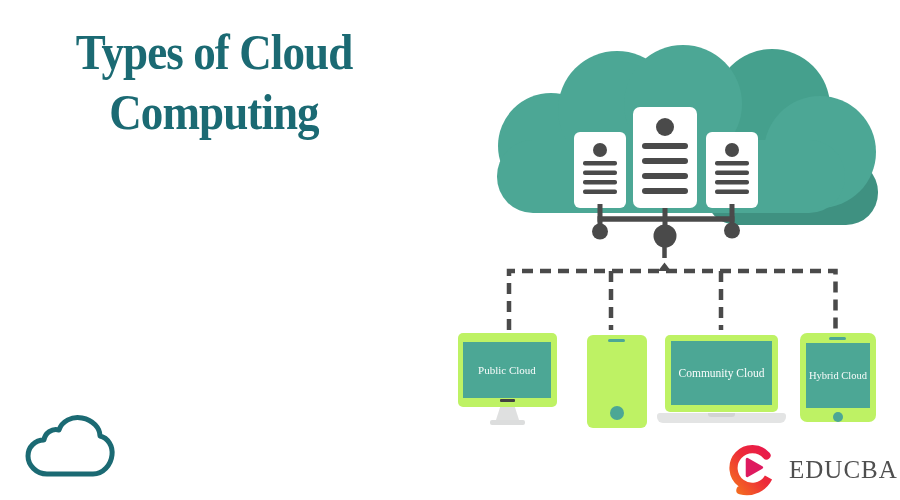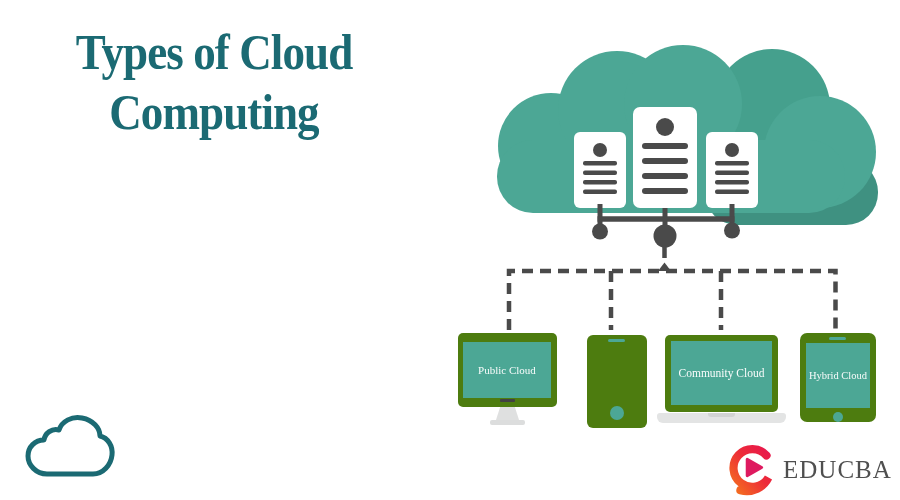--- a/index.html
+++ b/index.html
@@ -29,21 +29,21 @@
   
   .screen {
     position: absolute;
     background: #4CA795;
     display: flex;
     align-items: center;
     justify-content: center;
     text-align: center;
     color: rgba(255,255,255,0.97);
   }
-  .bezel { position: absolute; background: #4d7c0f; }
+  .bezel { position: absolute; background: #bef264; }
 
   
   #monitor { left: 458px; top: 333px; width: 99px; height: 92px; padding-left: 40px; }
   #monitor .bezel { left: 0; top: 0; width: 99px; height: 74px; border-radius: 5px; }
   #monitor .screen { left: 5px; top: 9px; width: 88px; height: 56px; font-size: 11px; }
   #monitor .notch { position: absolute; left: 42px; top: 66px; width: 15px; height: 3px; background: #414141; border-radius: 1px; }
   #monitor .stand { position: absolute; left: 38px; top: 74px; width: 23px; height: 13px; background: #DFE0E0; clip-path: polygon(18% 0, 82% 0, 100% 100%, 0 100%); }
   #monitor .base { position: absolute; left: 32px; top: 87px; width: 35px; height: 5px; background: #DCDDDD; border-radius: 2px; }
 
   
@@ -63,21 +63,21 @@
   
   #tablet { left: 800px; top: 333px; width: 56px; height: 89px; }
   #tablet .bezel { left: 0; top: 0; width: 76px; height: 89px; border-radius: 7px; }
   #tablet .topline { position: absolute; left: 29px; top: 4px; width: 17px; height: 3px; background: #4CA795; border-radius: 1.5px; }
   #tablet .screen { left: 6px; top: 10px; width: 64px; height: 65px; font-size: 10.5px; white-space: nowrap; }
   #tablet .home { position: absolute; left: 33px; top: 79px; width: 10px; height: 10px; background: #4CA795; border-radius: 50%; }
 
   
   #brand {
     left: 724px; top: 443px; height: 54px;
-    display: flex; align-items: center; gap: 3px;
+    display: flex; align-items: center; gap: 9px;
   }
   #brand .name {
     font-size: 25px;
     color: #4F4F4F;
     letter-spacing: 1px;
   }
 </style>
 </head>
 <body>
 

